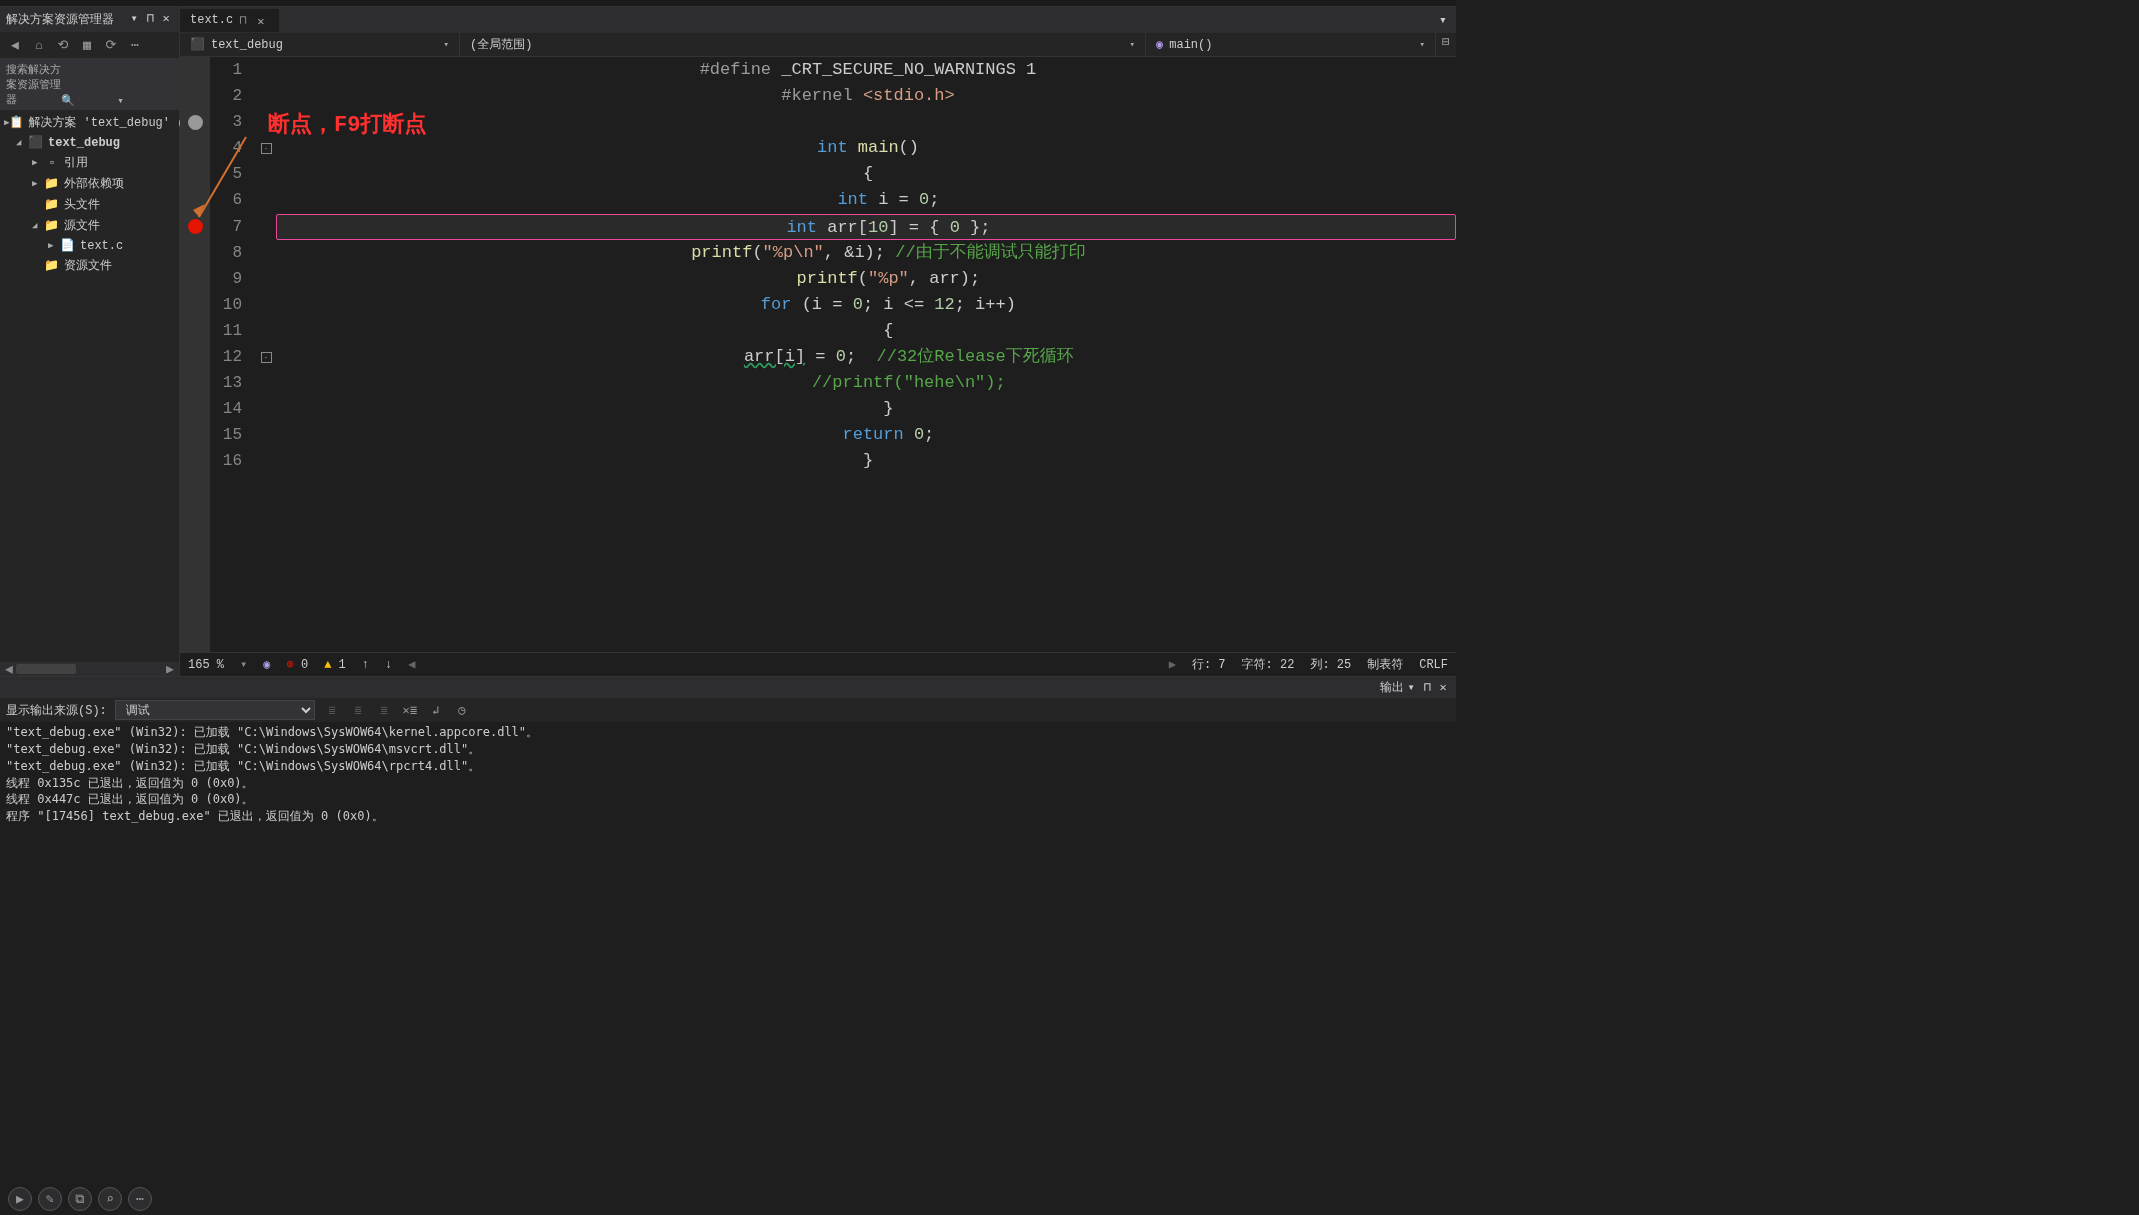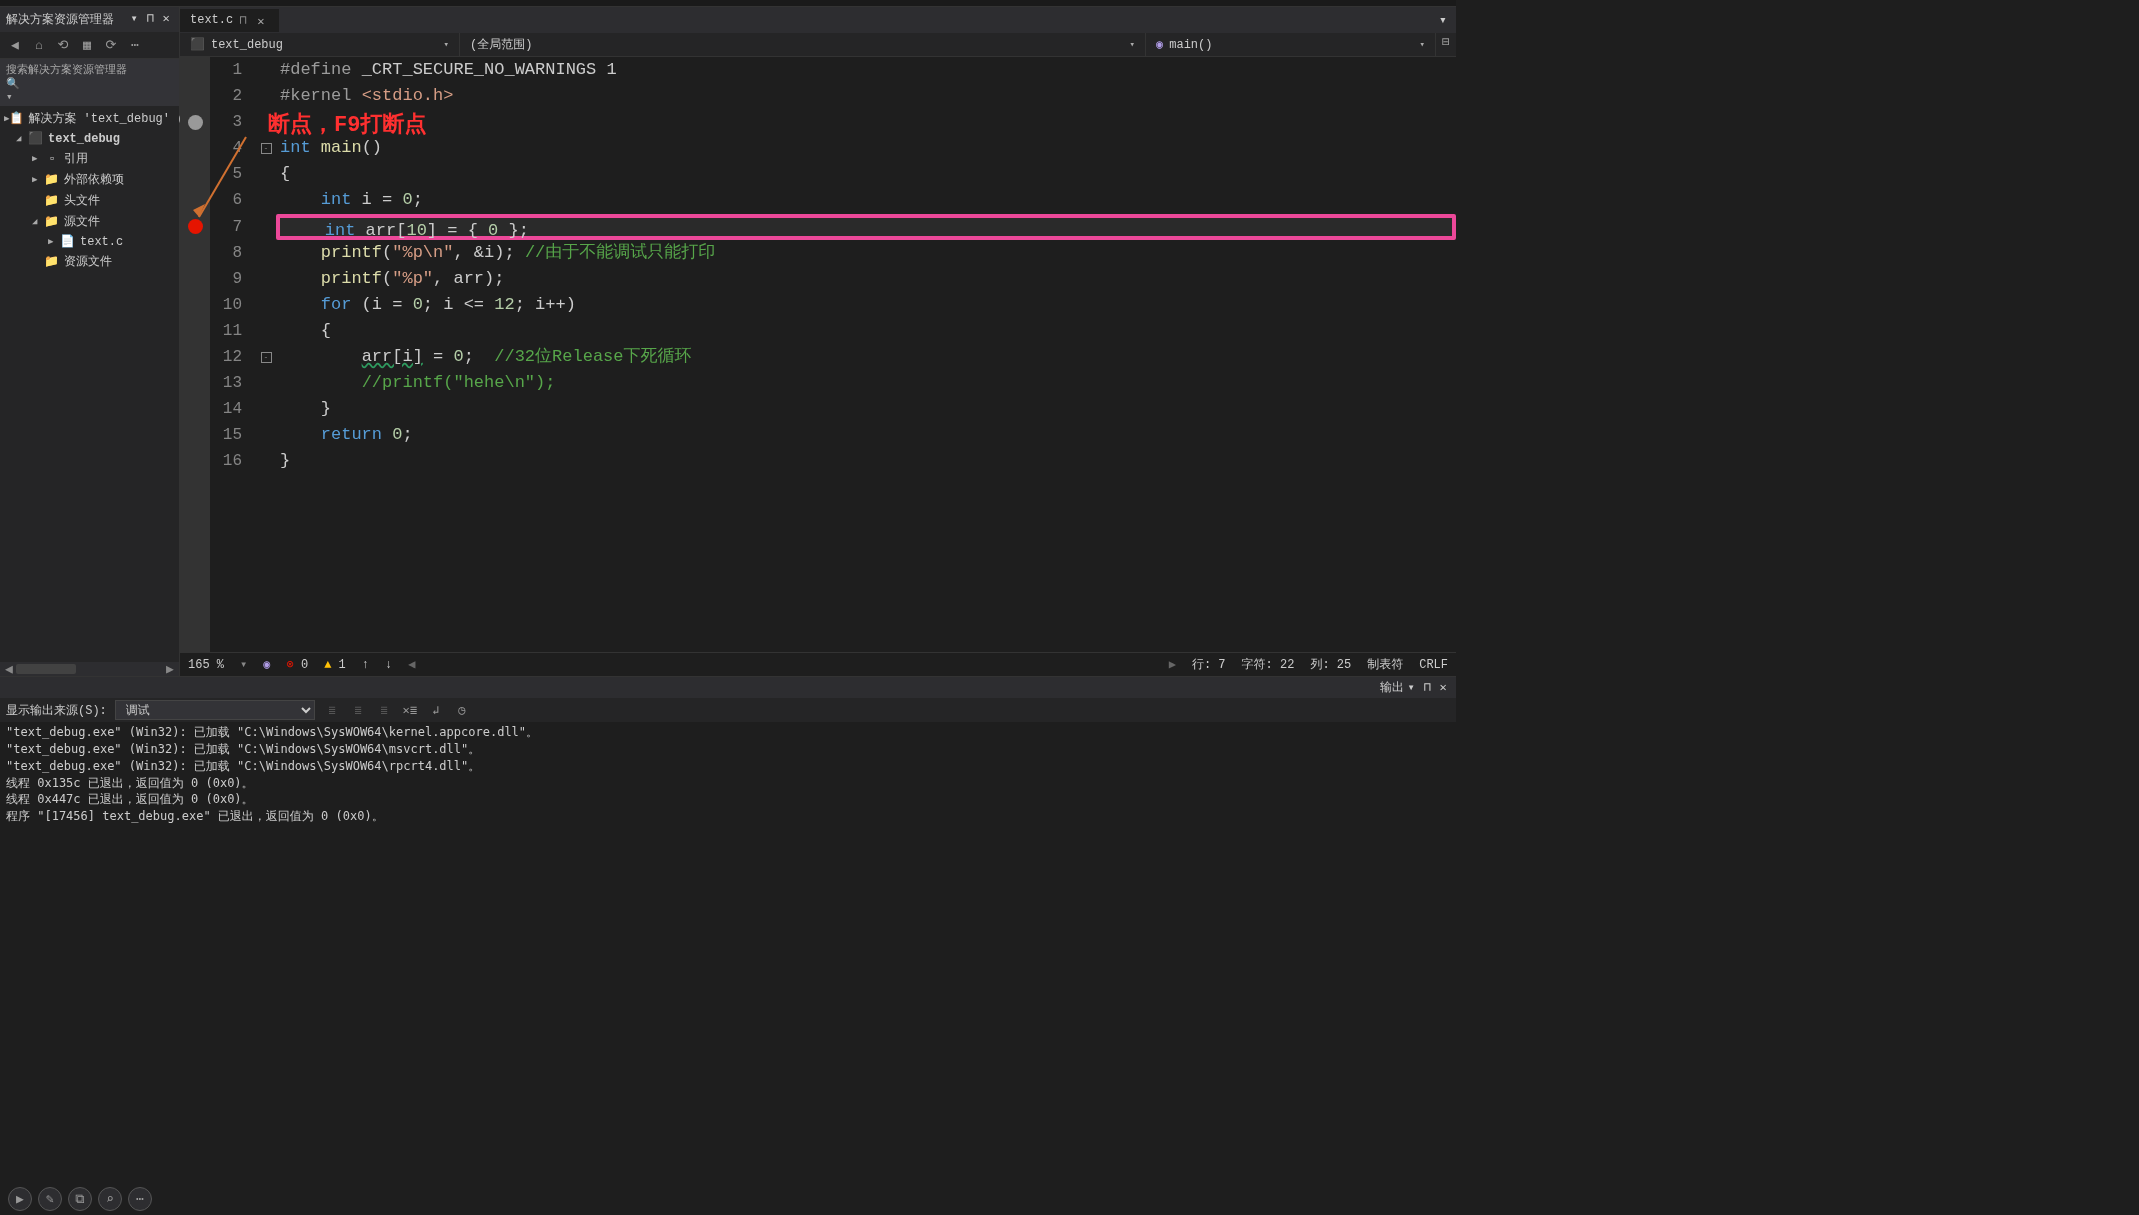--- a/index.html
+++ b/index.html
@@ -48,24 +48,23 @@
   padding: 4px 6px;
   display: flex;
   gap: 6px;
   border-bottom: 1px solid #333;
 }
 .se-tool { width: 18px; height: 18px; cursor: pointer; display: flex; align-items: center; justify-content: center; color: #999; }
 .se-search {
   background: #333337;
   padding: 3px 6px;
   display: flex;
-  align-items: flex-start;
+  align-items: flex-end;
   font-size: 11px;
   color: #aaa;
-  flex-direction: column;
 }
 .se-search span { flex: 1; }
 .se-tree {
   flex: 1;
   padding: 2px 0;
   font-size: 12px;
 }
 .tree-item {
   display: flex;
   align-items: center;
@@ -154,24 +153,24 @@
   background: #1e1e1e;
 }
 .fold-cell { height: 26.1px; display: flex; align-items: center; justify-content: center; }
 .fold-box { width: 11px; height: 11px; border: 1px solid #888; background: #1e1e1e; display: flex; align-items: center; justify-content: center; font-size: 8px; color: #888; cursor: pointer; line-height: 1; }
 .code-lines {
   flex: 1;
   background: #1e1e1e;
   font-size: 17px;
   position: relative;
 }
-.code-line { height: 26.1px; line-height: 26.1px; white-space: pre; padding-left: 4px; }
+.code-line { height: 26.1px; line-height: 26.1px; white-space: pre; padding-left: 4px; text-align: center; }
 .code-line.highlighted {
   background: #2a2a2a;
-  border: 4px solid #ec4899;
+  border: 1px solid #ec4899;
   border-radius: 2px;
 }
 .tok-keyword { color: #569cd6; }
 .tok-type { color: #569cd6; }
 .tok-preproc { color: #9b9b9b; }
 .tok-string { color: #d69d85; }
 .tok-number { color: #b5cea8; }
 .tok-func { color: #dcdcaa; }
 .tok-comment { color: #57a64a; }
 .tok-squiggle { text-decoration: underline wavy #2e9b5f; }

